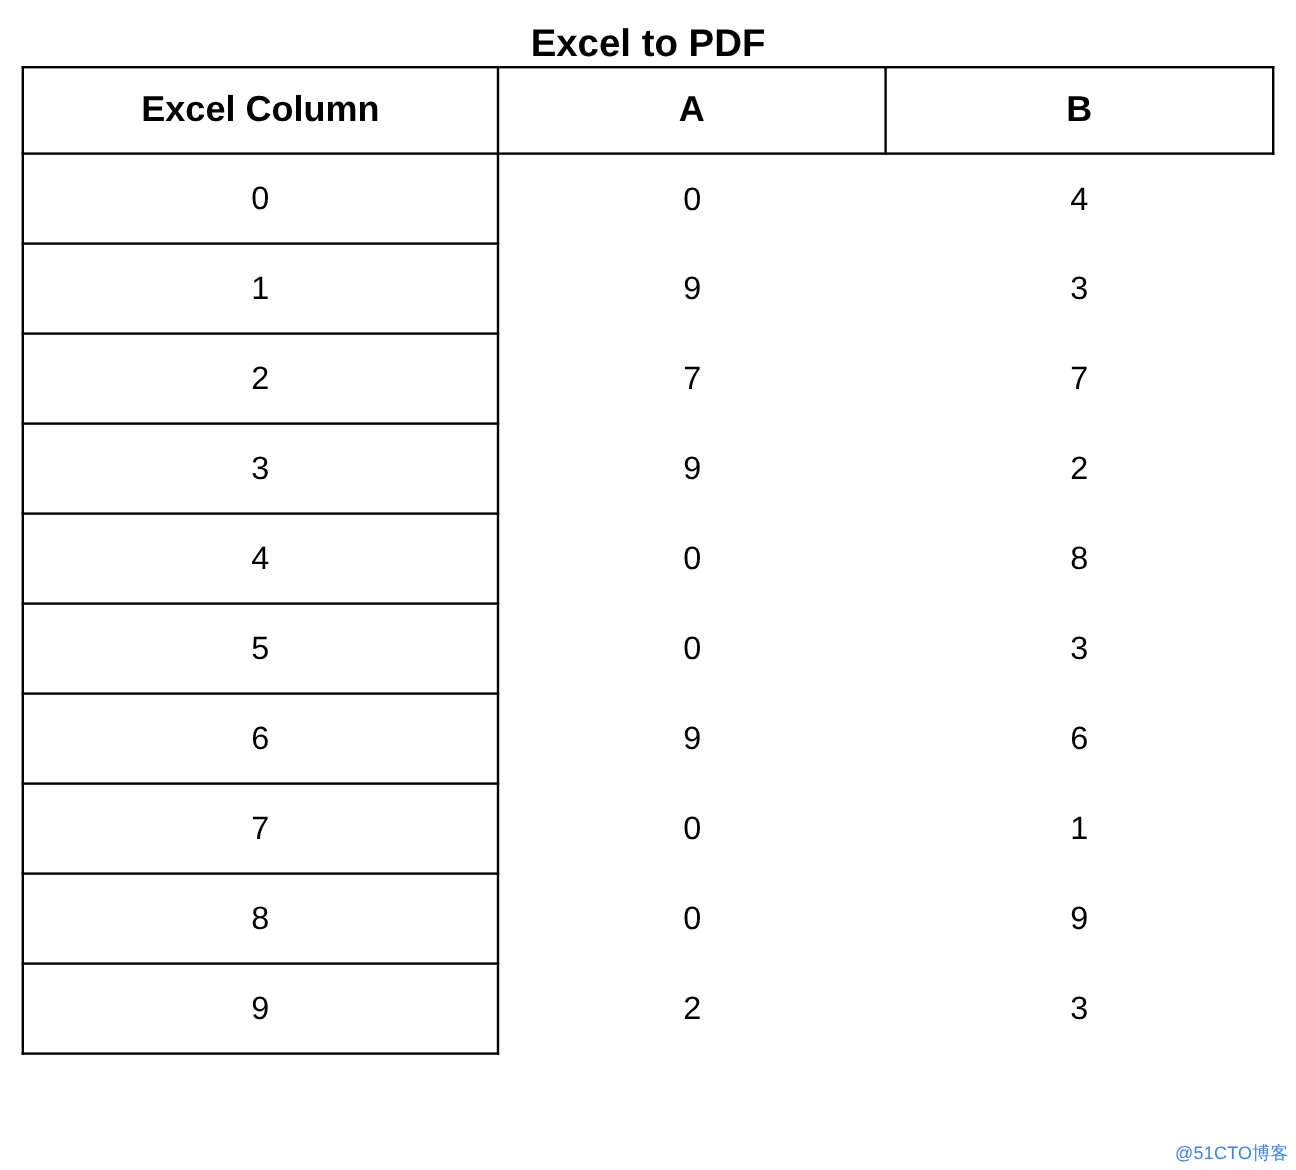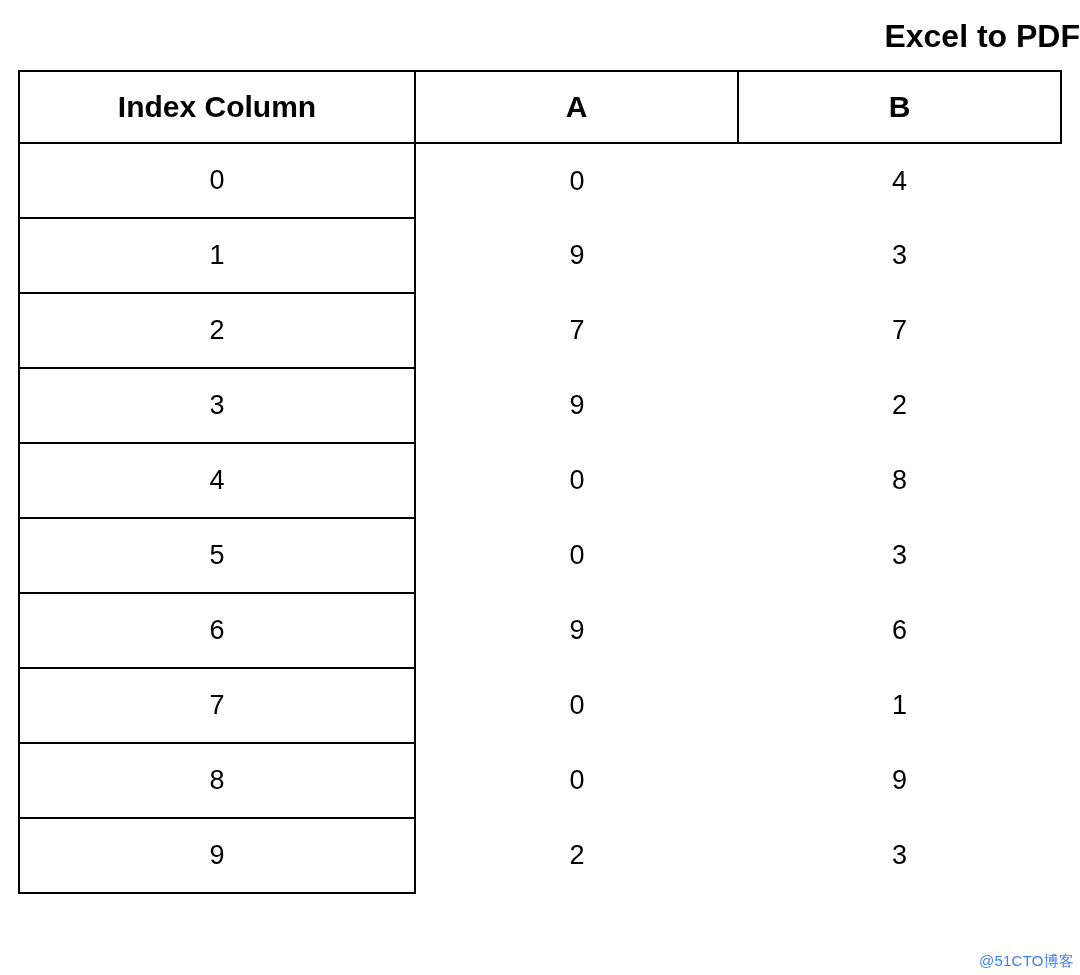--- a/index.html
+++ b/index.html
@@ -9,25 +9,24 @@
     }
     body {
       font-family: Arial, Helvetica, sans-serif;
       background: #ffffff;
       width: 1080px;
       height: 975px;
       position: relative;
       padding-top: 18px;
     }
     .title {
-      text-align: right;
+      text-align: center;
       font-size: 32px;
       font-weight: bold;
       color: #000;
-      margin-bottom: 15px;
     }
     .table-wrap {
       margin: 0 18px;
     }
     table {
       border-collapse: collapse;
       width: 100%;
     }
     th {
       border: 2px solid #000;
@@ -66,21 +65,21 @@
   </style>
 </head>
 <body>
 
 <div class="title">Excel to PDF</div>
 
 <div class="table-wrap">
   <table>
     <thead>
       <tr>
-        <th class="col-index">Index Column</th>
+        <th class="col-index">Excel Column</th>
         <th class="col-a">A</th>
         <th class="col-b">B</th>
       </tr>
     </thead>
     <tbody id="tbody">
     <tr>
           <td class="idx">0</td>
           <td>0</td>
           <td>4</td>
         </tr>

